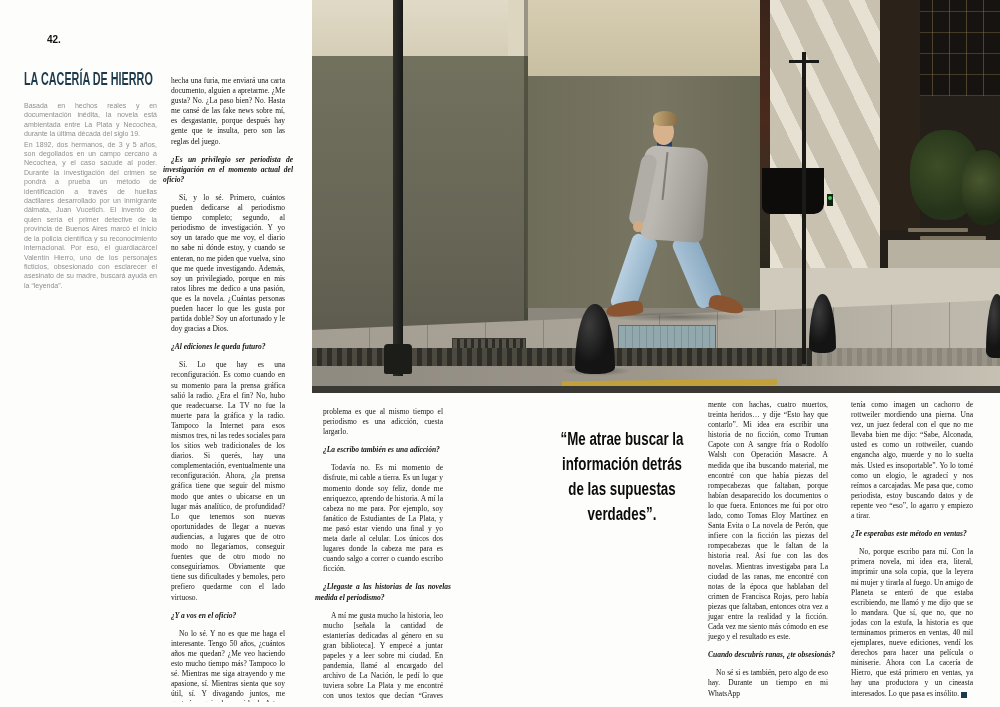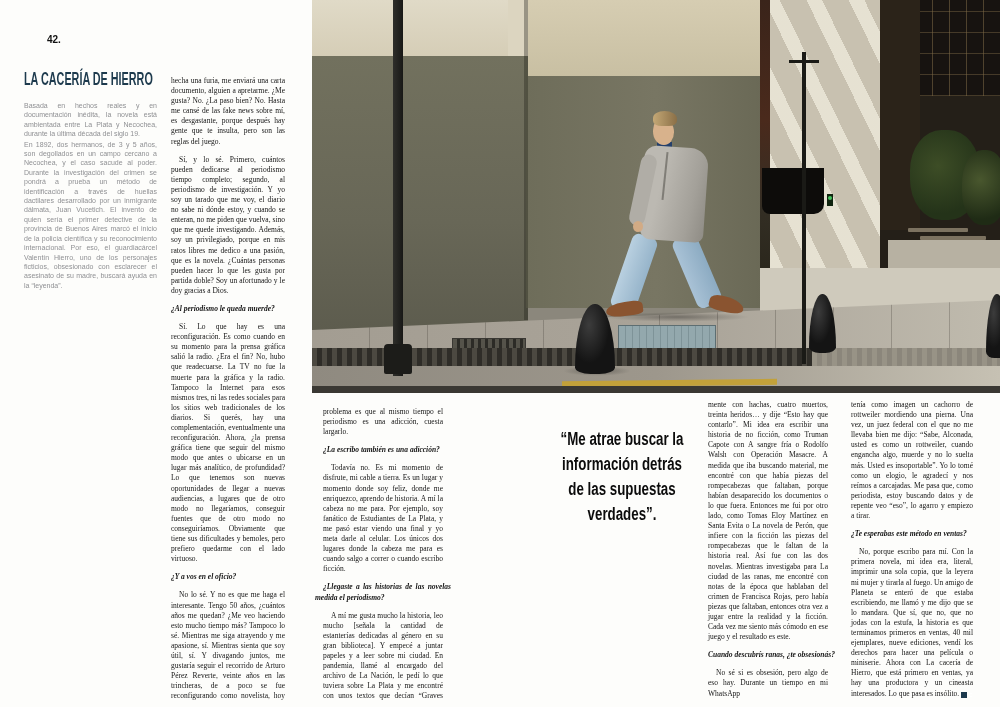--- a/index.html
+++ b/index.html
@@ -133,22 +133,23 @@
 
   <div class="abs headline" style="color: rgb(29, 58, 77);">LA CACERÍA DE HIERRO</div>
 
   <div class="abs standfirst" style="color: rgb(143, 144, 147);">
       <div class="sf-p">Basada en hechos reales y en documentación inédita, la novela está ambientada entre La Plata y Necochea, durante la última década del siglo 19.</div>
       <div class="sf-p">En 1892, dos hermanos, de 3 y 5 años, son degollados en un campo cercano a Necochea, y el caso sacude al poder. Durante la investigación del crimen se pondrá a prueba un método de identificación a través de huellas dactilares desarrollado por un inmigrante dálmata, Juan Vucetich. El invento de quien sería el primer detective de la provincia de Buenos Aires marcó el inicio de la policía científica y su reconocimiento internacional. Por eso, el guardiacárcel Valentín Hierro, uno de los personajes ficticios, obsesionado con esclarecer el asesinato de su madre, buscará ayuda en la “leyenda”.</div>
     </div>
 
   <div class="abs bodycol col2">
       <div class="p">hecha una furia, me enviará una carta documento, alguien a apretarme. ¿Me gusta? No. ¿La paso bien? No. Hasta me cansé de las fake news sobre mí, es desgastante, porque después hay gente que te insulta, pero son las reglas del juego.</div>
+      <div class="q ind">¿Es un privilegio ser periodista de investigación en el momento actual del oficio?</div>
       <div class="p ind">Sí, y lo sé. Primero, cuántos pueden dedicarse al periodismo tiempo completo; segundo, al periodismo de investigación. Y yo soy un tarado que me voy, el diario no sabe ni dónde estoy, y cuando se enteran, no me piden que vuelva, sino que me quede investigando. Además, soy un privilegiado, porque en mis ratos libres me dedico a una pasión, que es la novela. ¿Cuántas personas pueden hacer lo que les gusta por partida doble? Soy un afortunado y le doy gracias a Dios.</div>
-      <div class="q ind">¿Al periodismo le queda muerde?</div>
+      <div class="q ind">¿Al ediciones le queda futuro?</div>
       <div class="p ind">Sí. Lo que hay es una reconfiguración. Es como cuando en su momento para la prensa gráfica salió la radio. ¿Era el fin? No, hubo que readecuarse. La TV no fue la muerte para la gráfica y la radio. Tampoco la Internet para esos mismos tres, ni las redes sociales para los sitios web tradicionales de los diarios. Si querés, hay una complementación, eventualmente una reconfiguración. Ahora, ¿la prensa gráfica tiene que seguir del mismo modo que antes o ubicarse en un lugar más analítico, de profundidad? Lo que tenemos son nuevas oportunidades de llegar a nuevas audiencias, a lugares que de otro modo no llegaríamos, conseguir fuentes que de otro modo no conseguiríamos. Obviamente que tiene sus dificultades y bemoles, pero prefiero quedarme con el lado virtuoso.</div>
       <div class="q ind">¿Y a vos en el oficio?</div>
       <div class="p ind">No lo sé. Y no es que me haga el interesante. Tengo 50 años, ¿cuántos años me quedan? ¿Me veo haciendo esto mucho tiempo más? Tampoco lo sé. Mientras me siga atrayendo y me apasione, sí. Mientras sienta que soy útil, sí. Y divagando juntos, me gustaría seguir el recorrido de Arturo Pérez Reverte, veinte años en las trincheras, de a poco se fue reconfigurando como novelista, hoy tiene una columna semanal en la revista de mayor tirada de España y el resto del tiempo se dedica a escribir novelas. Algo así me gustaría mucho, el</div>
     </div>
 
   <div class="abs photo">
     <div class="abs wall-front-cream"></div>
     <div class="abs wall-side-cream"></div>
     <div class="abs corner-pillar"></div>
     <div class="abs wall-front-olive dots"></div>
@@ -222,21 +223,21 @@
   <div class="abs pullquote" style="color: rgb(12, 12, 12);">
       <div class="quote-line">“Me atrae buscar la</div>
       <div class="quote-line">información detrás</div>
       <div class="quote-line">de las supuestas</div>
       <div class="quote-line">verdades”.</div>
     </div>
 
   <div class="abs bodycol col5">
       <div class="p">mente con hachas, cuatro muertos, treinta heridos… y dije “Esto hay que contarlo”. Mi idea era escribir una historia de no ficción, como Truman Capote con A sangre fría o Rodolfo Walsh con Operación Masacre. A medida que iba buscando material, me encontré con que había piezas del rompecabezas que faltaban, porque habían desaparecido los documentos o lo que fuera. Entonces me fui por otro lado, como Tomas Eloy Martínez en Santa Evita o La novela de Perón, que infiere con la ficción las piezas del rompecabezas que le faltan de la historia real. Así fue con las dos novelas. Mientras investigaba para La ciudad de las ranas, me encontré con notas de la época que hablaban del crimen de Francisca Rojas, pero había piezas que faltaban, entonces otra vez a jugar entre la realidad y la ficción. Cada vez me siento más cómodo en ese juego y el resultado es este.</div>
       <div class="q ind">Cuando descubrís ranas, ¿te obsesionás?</div>
-      <div class="p ind">No sé si es obsesión, pero algo de eso hay. Durante un tiempo en mi WhatsApp</div>
+      <div class="p ind">No sé si es también, pero algo de eso hay. Durante un tiempo en mi WhatsApp</div>
     </div>
   <div class="abs bodycol col6">
       <div class="p">tenía como imagen un cachorro de rottweiler mordiendo una pierna. Una vez, un juez federal con el que no me llevaba bien me dijo: “Sabe, Alconada, usted es como un rottweiler, cuando engancha algo, muerde y no lo suelta más. Usted es insoportable”. Yo lo tomé como un elogio, le agradecí y nos reímos a carcajadas. Me pasa que, como periodista, estoy buscando datos y de repente veo “eso”, lo agarro y empiezo a tirar.</div>
       <div class="q ind">¿Te esperabas este método en ventas?</div>
       <div class="p ind">No, porque escribo para mí. Con la primera novela, mi idea era, literal, imprimir una sola copia, que la leyera mi mujer y tirarla al fuego. Un amigo de Planeta se enteró de que estaba escribiendo, me llamó y me dijo que se lo mandara. Que sí, que no, que no jodas con la estufa, la historia es que terminamos primeros en ventas, 40 mil ejemplares, nueve ediciones, vendí los derechos para hacer una película o miniserie. Ahora con La cacería de Hierro, que está primero en ventas, ya hay una productora y un cineasta interesados. Lo que pasa es insólito.<span class="endmark" style="background: rgb(29, 58, 77);">C</span></div>
     </div>
 
 </div>
 
 </body></html>

